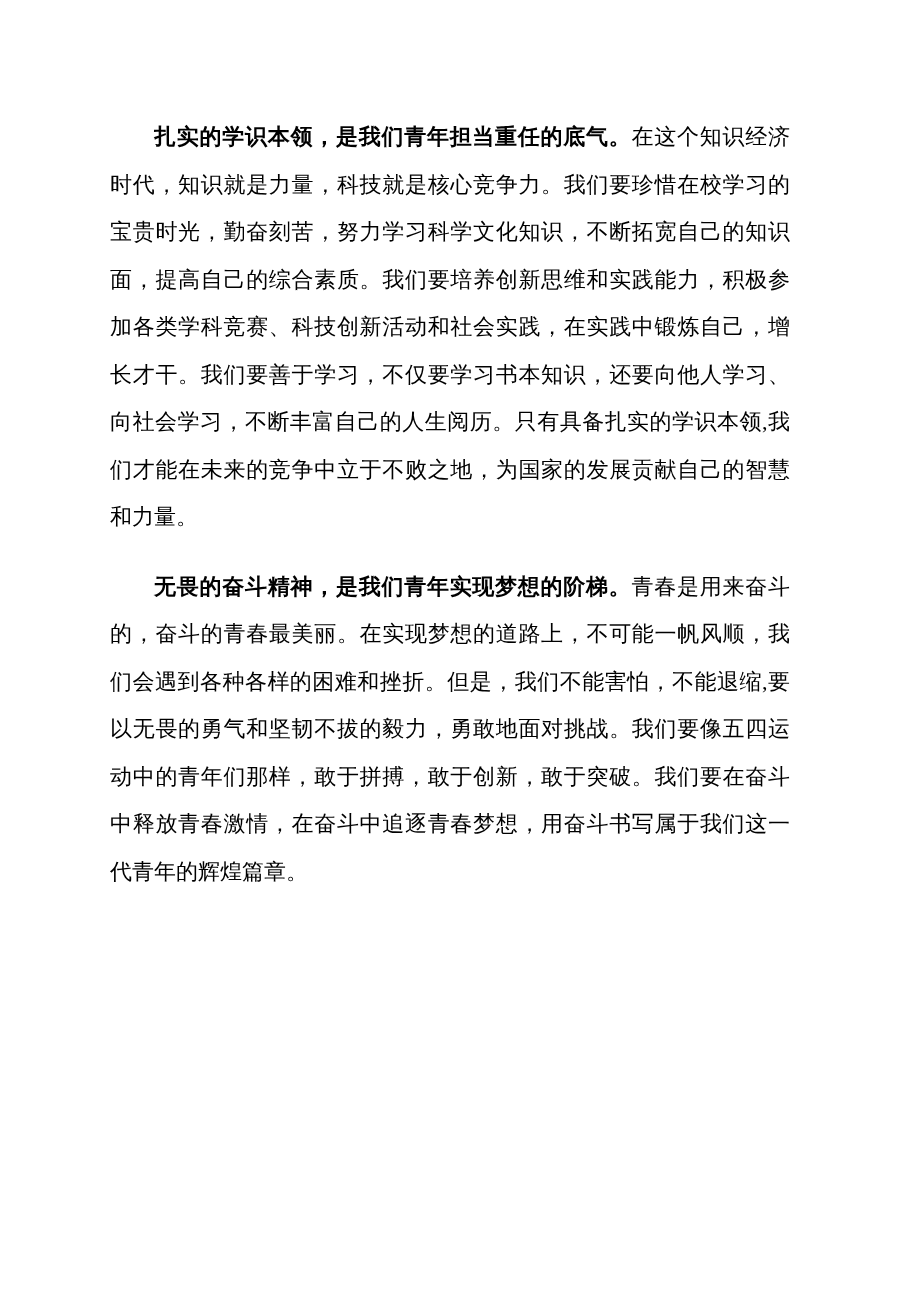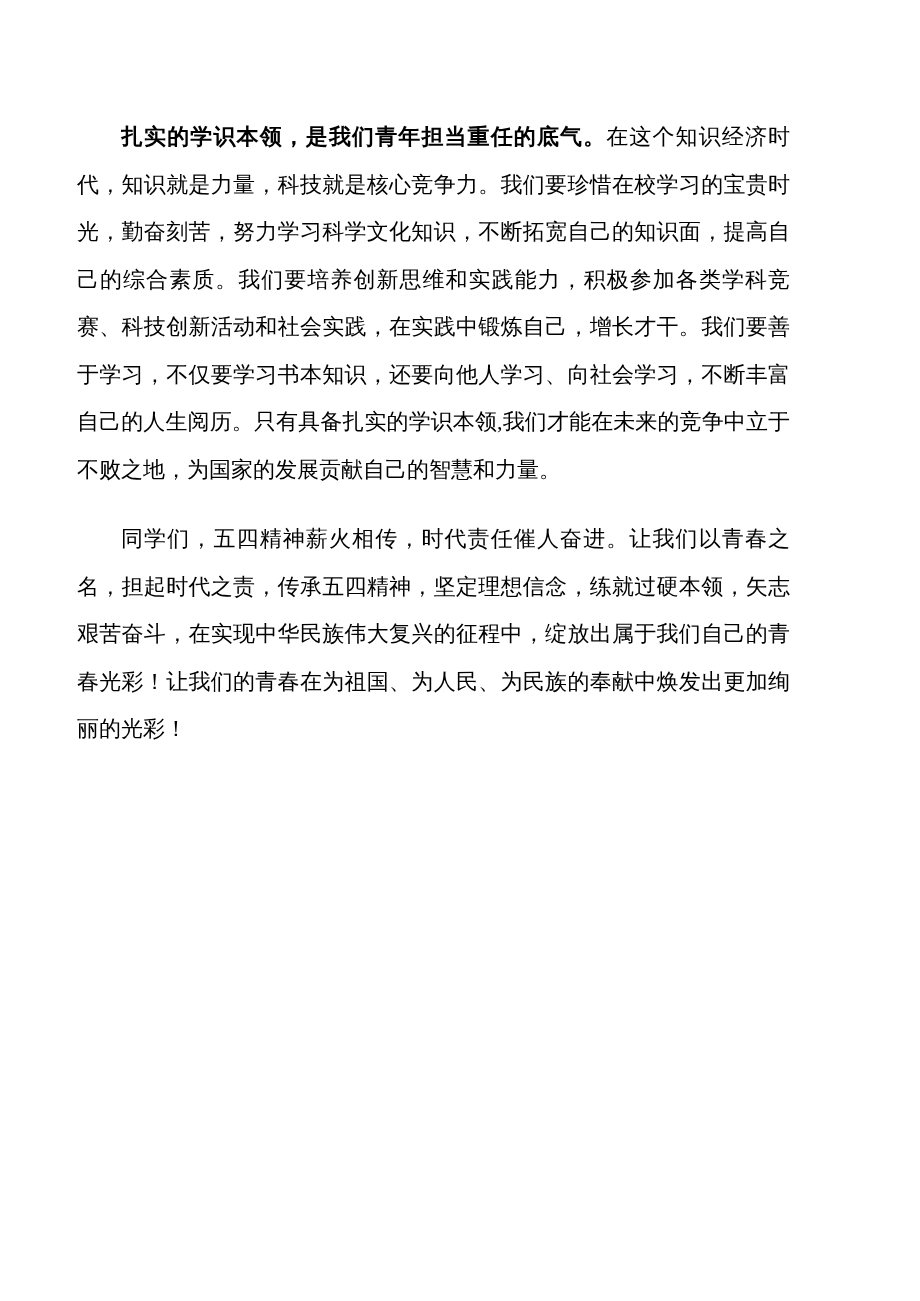--- a/index.html
+++ b/index.html
@@ -9,21 +9,21 @@
   }
   body {
     width: 920px;
     height: 1301px;
     overflow: hidden;
   }
   .doc-page {
     box-sizing: border-box;
     width: 920px;
     height: 1301px;
-    padding: 113px 130px 0 77px;
+    padding: 113px 130px 0 110px;
     background: #ffffff;
     font-family: "Liberation Serif", "DejaVu Serif", serif;
     font-size: 22px;
     line-height: 47.5px;
     color: #000000;
   }
   .para {
     margin: 0 0 22px 0;
     text-indent: 44px;
     text-align: justify;
@@ -39,17 +39,17 @@
     font-weight: bold;
   }
 </style>
 </head>
 <body>
 
 <div class="doc-page">
 
   <p class="para"><span class="lead-bold">扎实的学识本领，是我们青年担当重任的底气。</span><span>在这个知识经济时代，知识就是力量，科技就是核心竞争力。我们要珍惜在校学习的宝贵时光，勤奋刻苦，努力学习科学文化知识，不断拓宽自己的知识面，提高自己的综合素质。我们要培养创新思维和实践能力，积极参加各类学科竞赛、科技创新活动和社会实践，在实践中锻炼自己，增长才干。我们要善于学习，不仅要学习书本知识，还要向他人学习、向社会学习，不断丰富自己的人生阅历。只有具备扎实的学识本领,我们才能在未来的竞争中立于不败之地，为国家的发展贡献自己的智慧和力量。</span></p>
 
+  <p class="para"><span class="lead-bold">无畏的奋斗精神，是我们青年实现梦想的阶梯。</span><span>青春是用来奋斗的，奋斗的青春最美丽。在实现梦想的道路上，不可能一帆风顺，我们会遇到各种各样的困难和挫折。但是，我们不能害怕，不能退缩,要以无畏的勇气和坚韧不拔的毅力，勇敢地面对挑战。我们要像五四运动中的青年们那样，敢于拼搏，敢于创新，敢于突破。我们要在奋斗中释放青春激情，在奋斗中追逐青春梦想，用奋斗书写属于我们这一代青年的辉煌篇章。</span></p>
 
-  <p class="para tight"><span>同学们，五四精神薪火相传，时代责任催人奋进。让我们以青春之名，担起时代之责，传承五四精神，坚定理想信念，练就过硬本领，矢志艰苦奋斗，在实现中华民族伟大复兴的征程中，绽放出属于我们自己的青春光彩！让我们的青春在为祖国、为人民、为民族的奉献中焕发出更加绚丽的光彩！</span></p>
 
 
 </div>
 
 </body></html>

